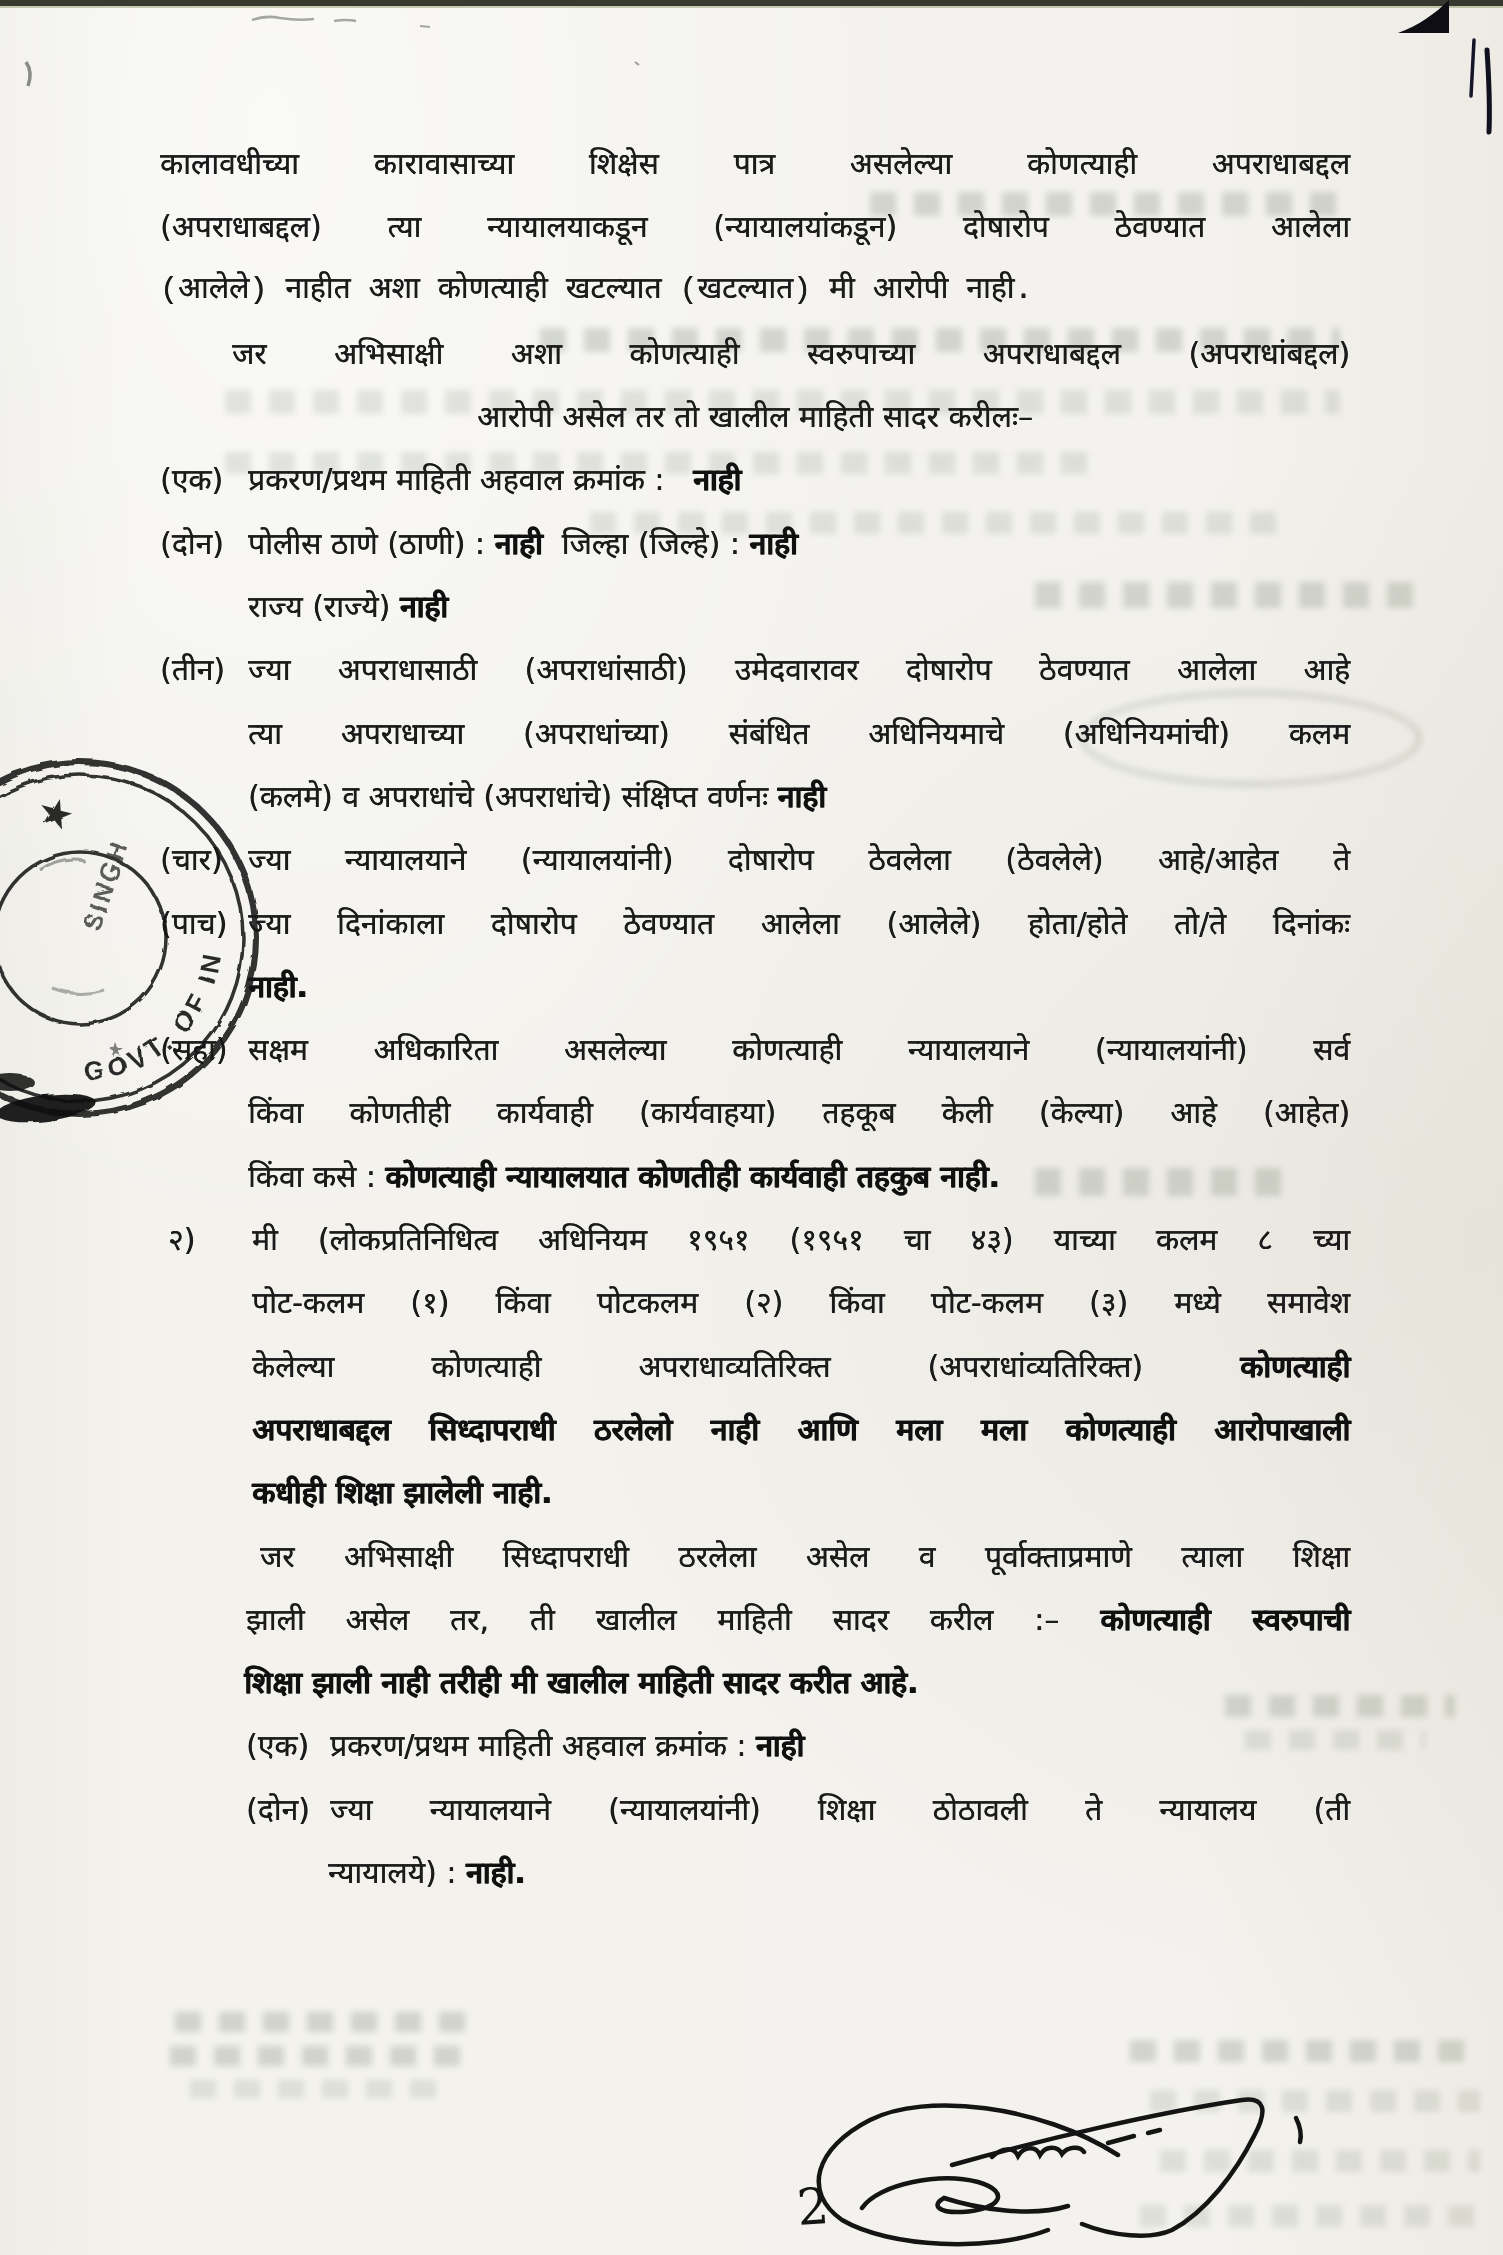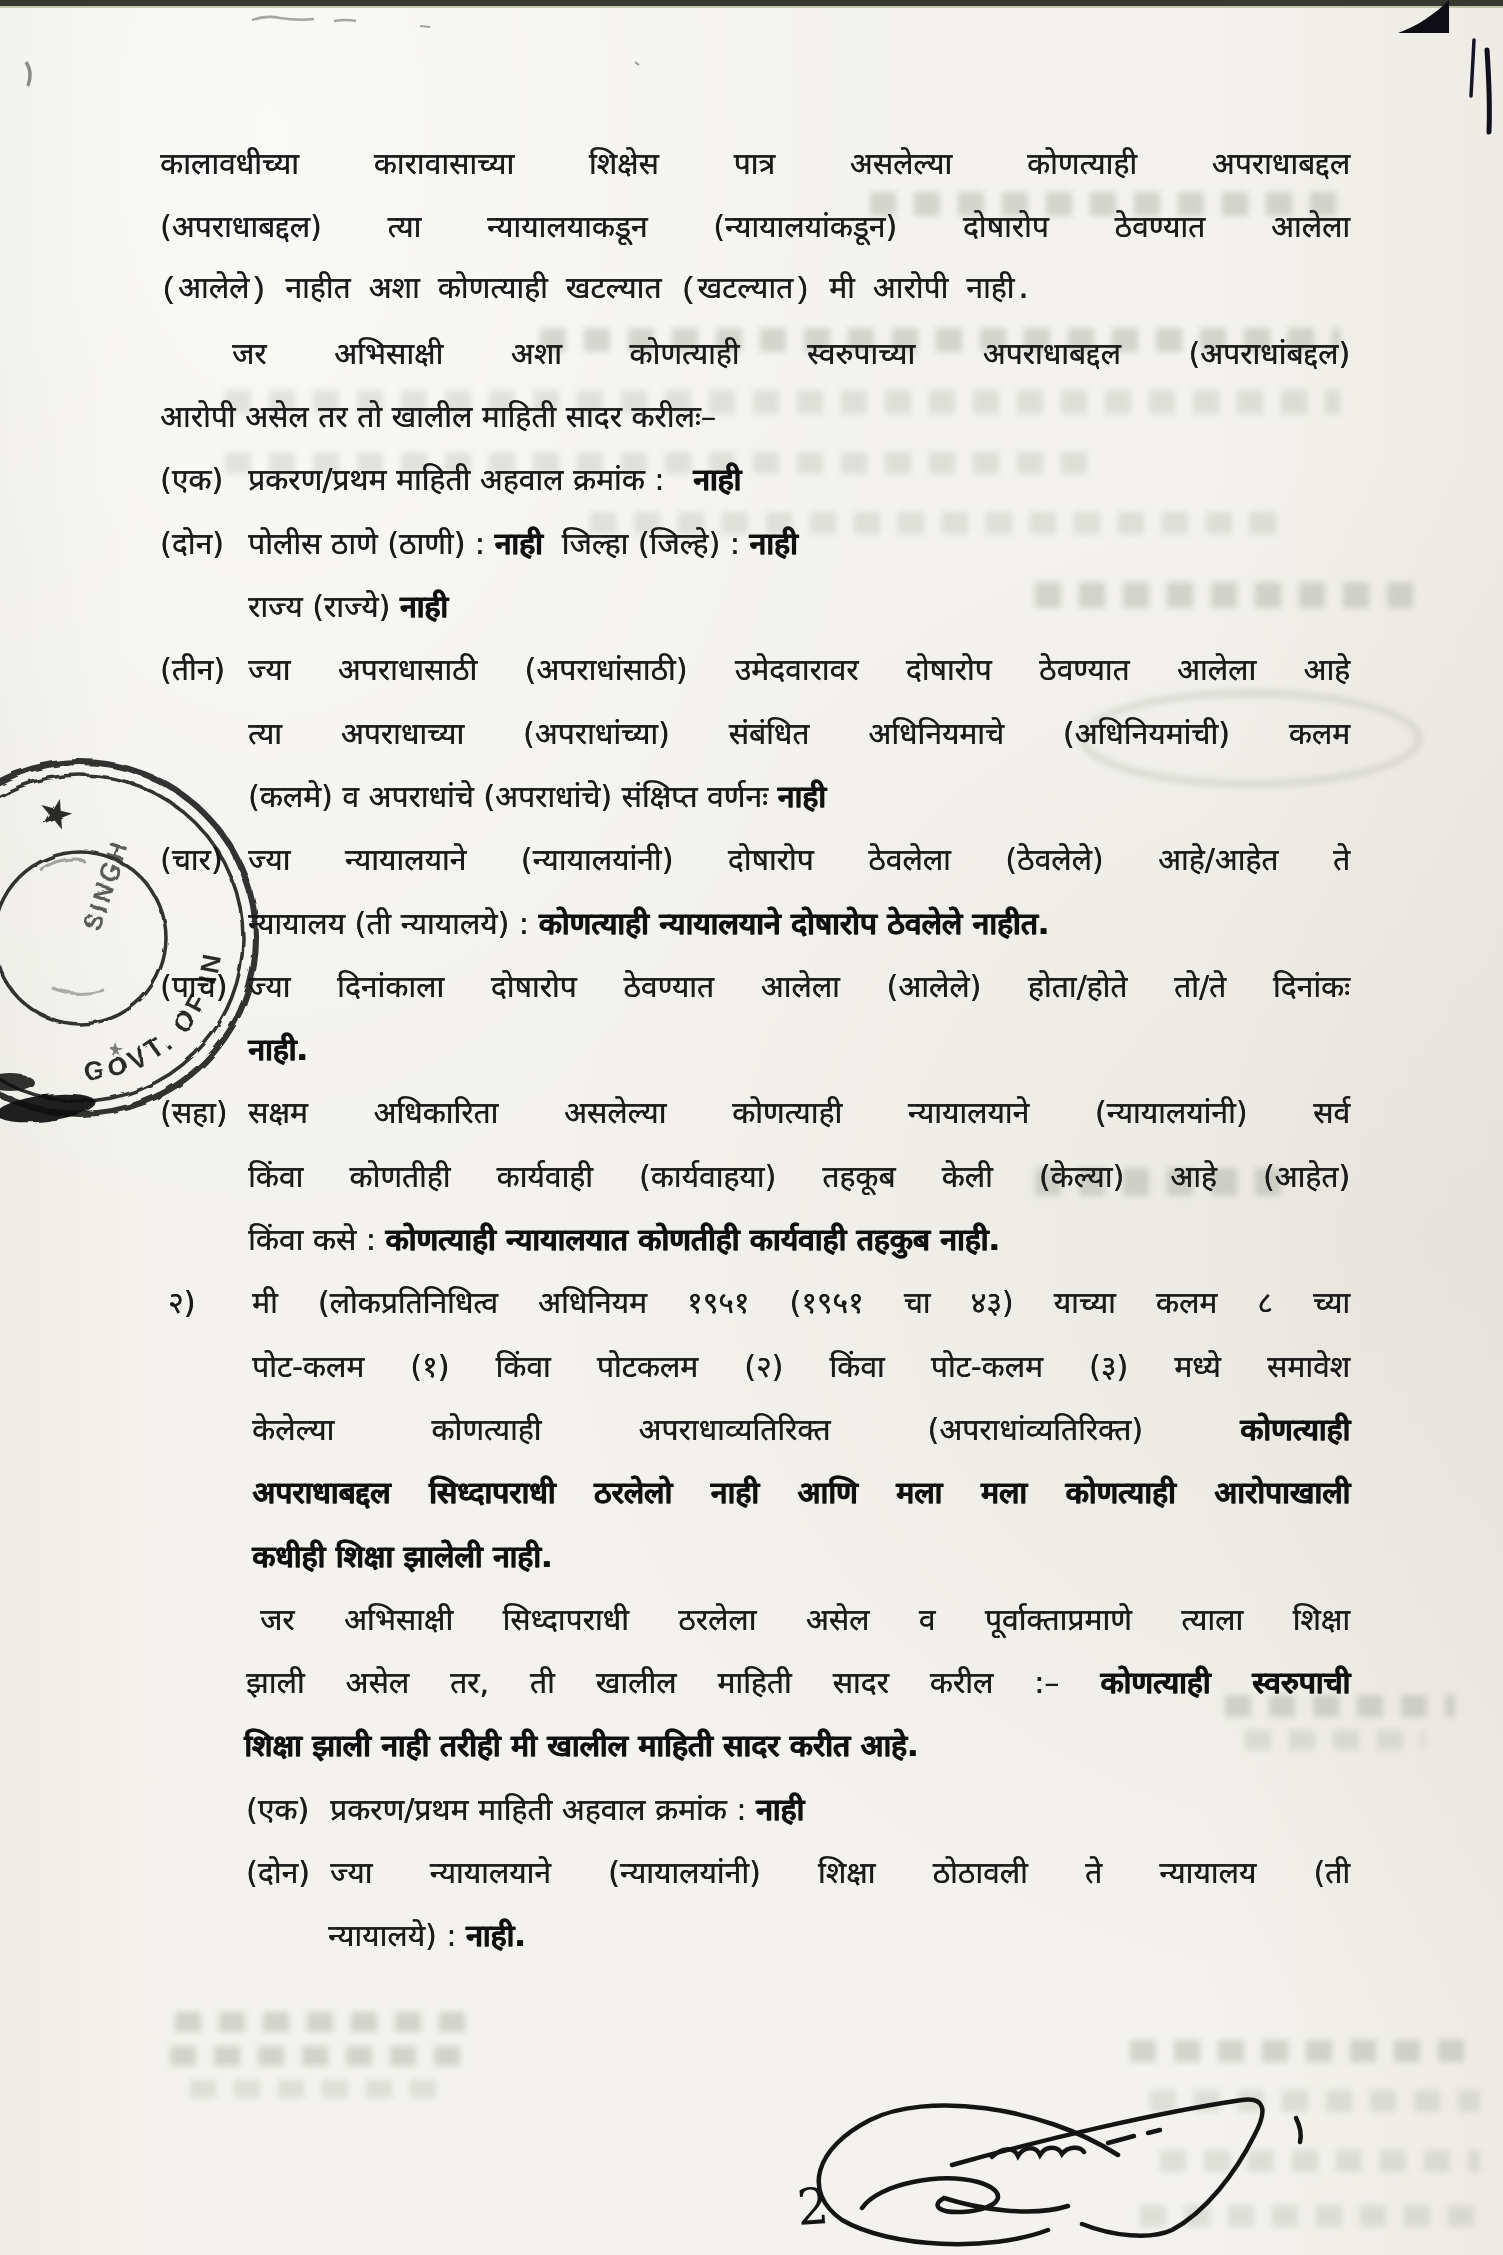--- a/index.html
+++ b/index.html
@@ -61,29 +61,28 @@
   <div class="bleed light" style="left:1150px;top:2090px;width:330px;height:22px;"></div>
   <div class="bleed light" style="left:1160px;top:2150px;width:320px;height:22px;"></div>
   <div class="bleed light" style="left:1140px;top:2205px;width:340px;height:22px;"></div>
   <div class="bleed arc" style="left:530px;top:2140px;width:440px;height:230px;"></div>
 
   <div class="doc">
       <div class="tl just" style="padding-left: 0px;"><span>कालावधीच्या कारावासाच्या शिक्षेस पात्र असलेल्या कोणत्याही अपराधाबद्दल</span></div>
       <div class="tl just" style="padding-left: 0px;"><span>(अपराधाबद्दल) त्या न्यायालयाकडून (न्यायालयांकडून) दोषारोप ठेवण्यात आलेला</span></div>
       <div class="tl" style="padding-left: 0px; font-family: Liberation Mono, monospace;"><span>(आलेले) नाहीत अशा कोणत्याही खटल्यात (खटल्यात) मी आरोपी नाही.</span></div>
       <div class="tl just" style="padding-left: 72px;"><span>जर अभिसाक्षी अशा कोणत्याही स्वरुपाच्या अपराधाबद्दल (अपराधांबद्दल)</span></div>
-      <div class="tl" style="padding-left: 0px;"><span>आरोपी असेल तर तो खालील माहिती सादर करीलः–</span></div>
+      <div class="tl" style="padding-left: 0px; text-align: center;"><span>आरोपी असेल तर तो खालील माहिती सादर करीलः–</span></div>
       <div class="tl" style="padding-left: 0px;"><span class="lbl" style="width: 88px;">(एक)</span><span>प्रकरण/प्रथम माहिती अहवाल क्रमांक :&nbsp;&nbsp;&nbsp;</span><b>नाही</b></div>
       <div class="tl" style="padding-left: 0px;"><span class="lbl" style="width: 88px;">(दोन)</span><span>पोलीस ठाणे (ठाणी) : </span><b>नाही</b><span>&nbsp; जिल्हा (जिल्हे) : </span><b>नाही</b></div>
       <div class="tl" style="padding-left: 88px;"><span>राज्य (राज्ये) </span><b>नाही</b></div>
       <div class="tl just" style="padding-left: 0px;"><span class="lbl" style="width: 88px;">(तीन)</span><span>ज्या अपराधासाठी (अपराधांसाठी) उमेदवारावर दोषारोप ठेवण्यात आलेला आहे</span></div>
       <div class="tl just" style="padding-left: 88px;"><span>त्या अपराधाच्या (अपराधांच्या) संबंधित अधिनियमाचे (अधिनियमांची) कलम</span></div>
       <div class="tl" style="padding-left: 88px;"><span>(कलमे) व अपराधांचे (अपराधांचे) संक्षिप्त वर्णनः </span><b>नाही</b></div>
       <div class="tl just" style="padding-left: 0px;"><span class="lbl" style="width: 88px;">(चार)</span><span>ज्या न्यायालयाने (न्यायालयांनी) दोषारोप ठेवलेला (ठेवलेले) आहे/आहेत ते</span></div>
-      <div class="tl" style="padding-left: 88px;"><span>न्यायालय (ती न्यायालये) : </span><b>कोणत्याही न्यायालयाने दोषारोप ठेवलेले नाहीत.</b></div>
       <div class="tl just" style="padding-left: 0px;"><span class="lbl" style="width: 88px;">(पाच)</span><span>ज्या दिनांकाला दोषारोप ठेवण्यात आलेला (आलेले) होता/होते तो/ते दिनांकः</span></div>
       <div class="tl" style="padding-left: 88px;"><b>नाही.</b></div>
       <div class="tl just" style="padding-left: 0px;"><span class="lbl" style="width: 88px;">(सहा)</span><span>सक्षम अधिकारिता असलेल्या कोणत्याही न्यायालयाने (न्यायालयांनी) सर्व</span></div>
       <div class="tl just" style="padding-left: 88px;"><span>किंवा कोणतीही कार्यवाही (कार्यवाहया) तहकूब केली (केल्या) आहे (आहेत)</span></div>
       <div class="tl" style="padding-left: 88px;"><span>किंवा कसे : </span><b>कोणत्याही न्यायालयात कोणतीही कार्यवाही तहकुब नाही.</b></div>
       <div class="tl just" style="padding-left: 8px;"><span class="lbl" style="width: 84px;">२)</span><span>मी (लोकप्रतिनिधित्व अधिनियम १९५१ (१९५१ चा ४३) याच्या कलम ८ च्या</span></div>
       <div class="tl just" style="padding-left: 92px;"><span>पोट-कलम (१) किंवा पोटकलम (२) किंवा पोट-कलम (३) मध्ये समावेश</span></div>
       <div class="tl just" style="padding-left: 92px;"><span>केलेल्या कोणत्याही अपराधाव्यतिरिक्त (अपराधांव्यतिरिक्त) </span><b>कोणत्याही</b></div>
       <div class="tl just" style="padding-left: 92px;"><b>अपराधाबद्दल सिध्दापराधी ठरलेलो नाही आणि मला मला कोणत्याही आरोपाखाली</b></div>
       <div class="tl" style="padding-left: 92px;"><b>कधीही शिक्षा झालेली नाही.</b></div>

